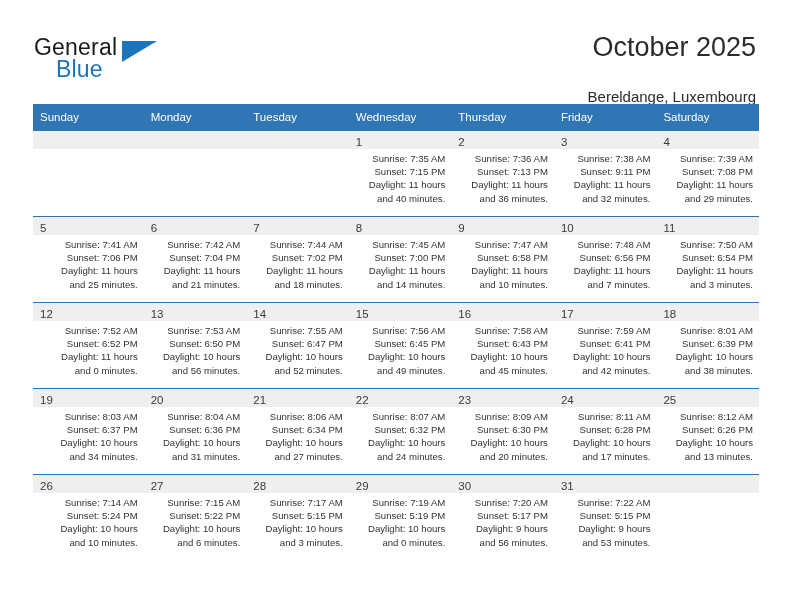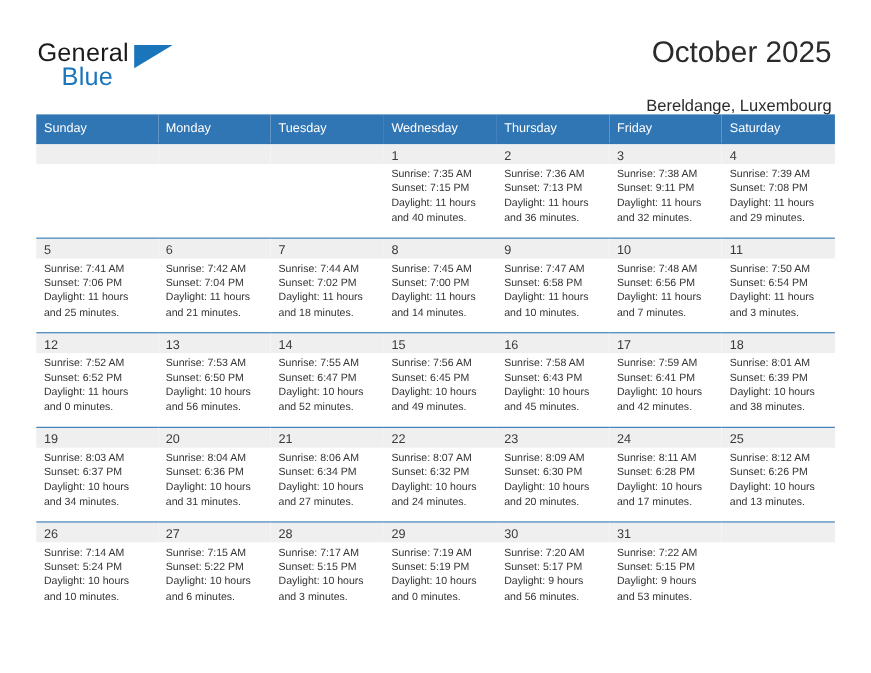--- a/index.html
+++ b/index.html
@@ -120,20 +120,21 @@
     padding: 1px 0 0 7px;
     box-sizing: border-box;
   }
   .daynum {
     font-size: 11.5px;
     color: #3a3a3a;
     line-height: 15px;
   }
   .cell-body {
     padding: 3px 6px 0 7px;
+    text-align: right;
   }
   .cell-line {
     font-size: 9.6px;
     line-height: 13.2px;
     color: #333333;
     white-space: nowrap;
   }
 </style>
 </head>
 <body>

